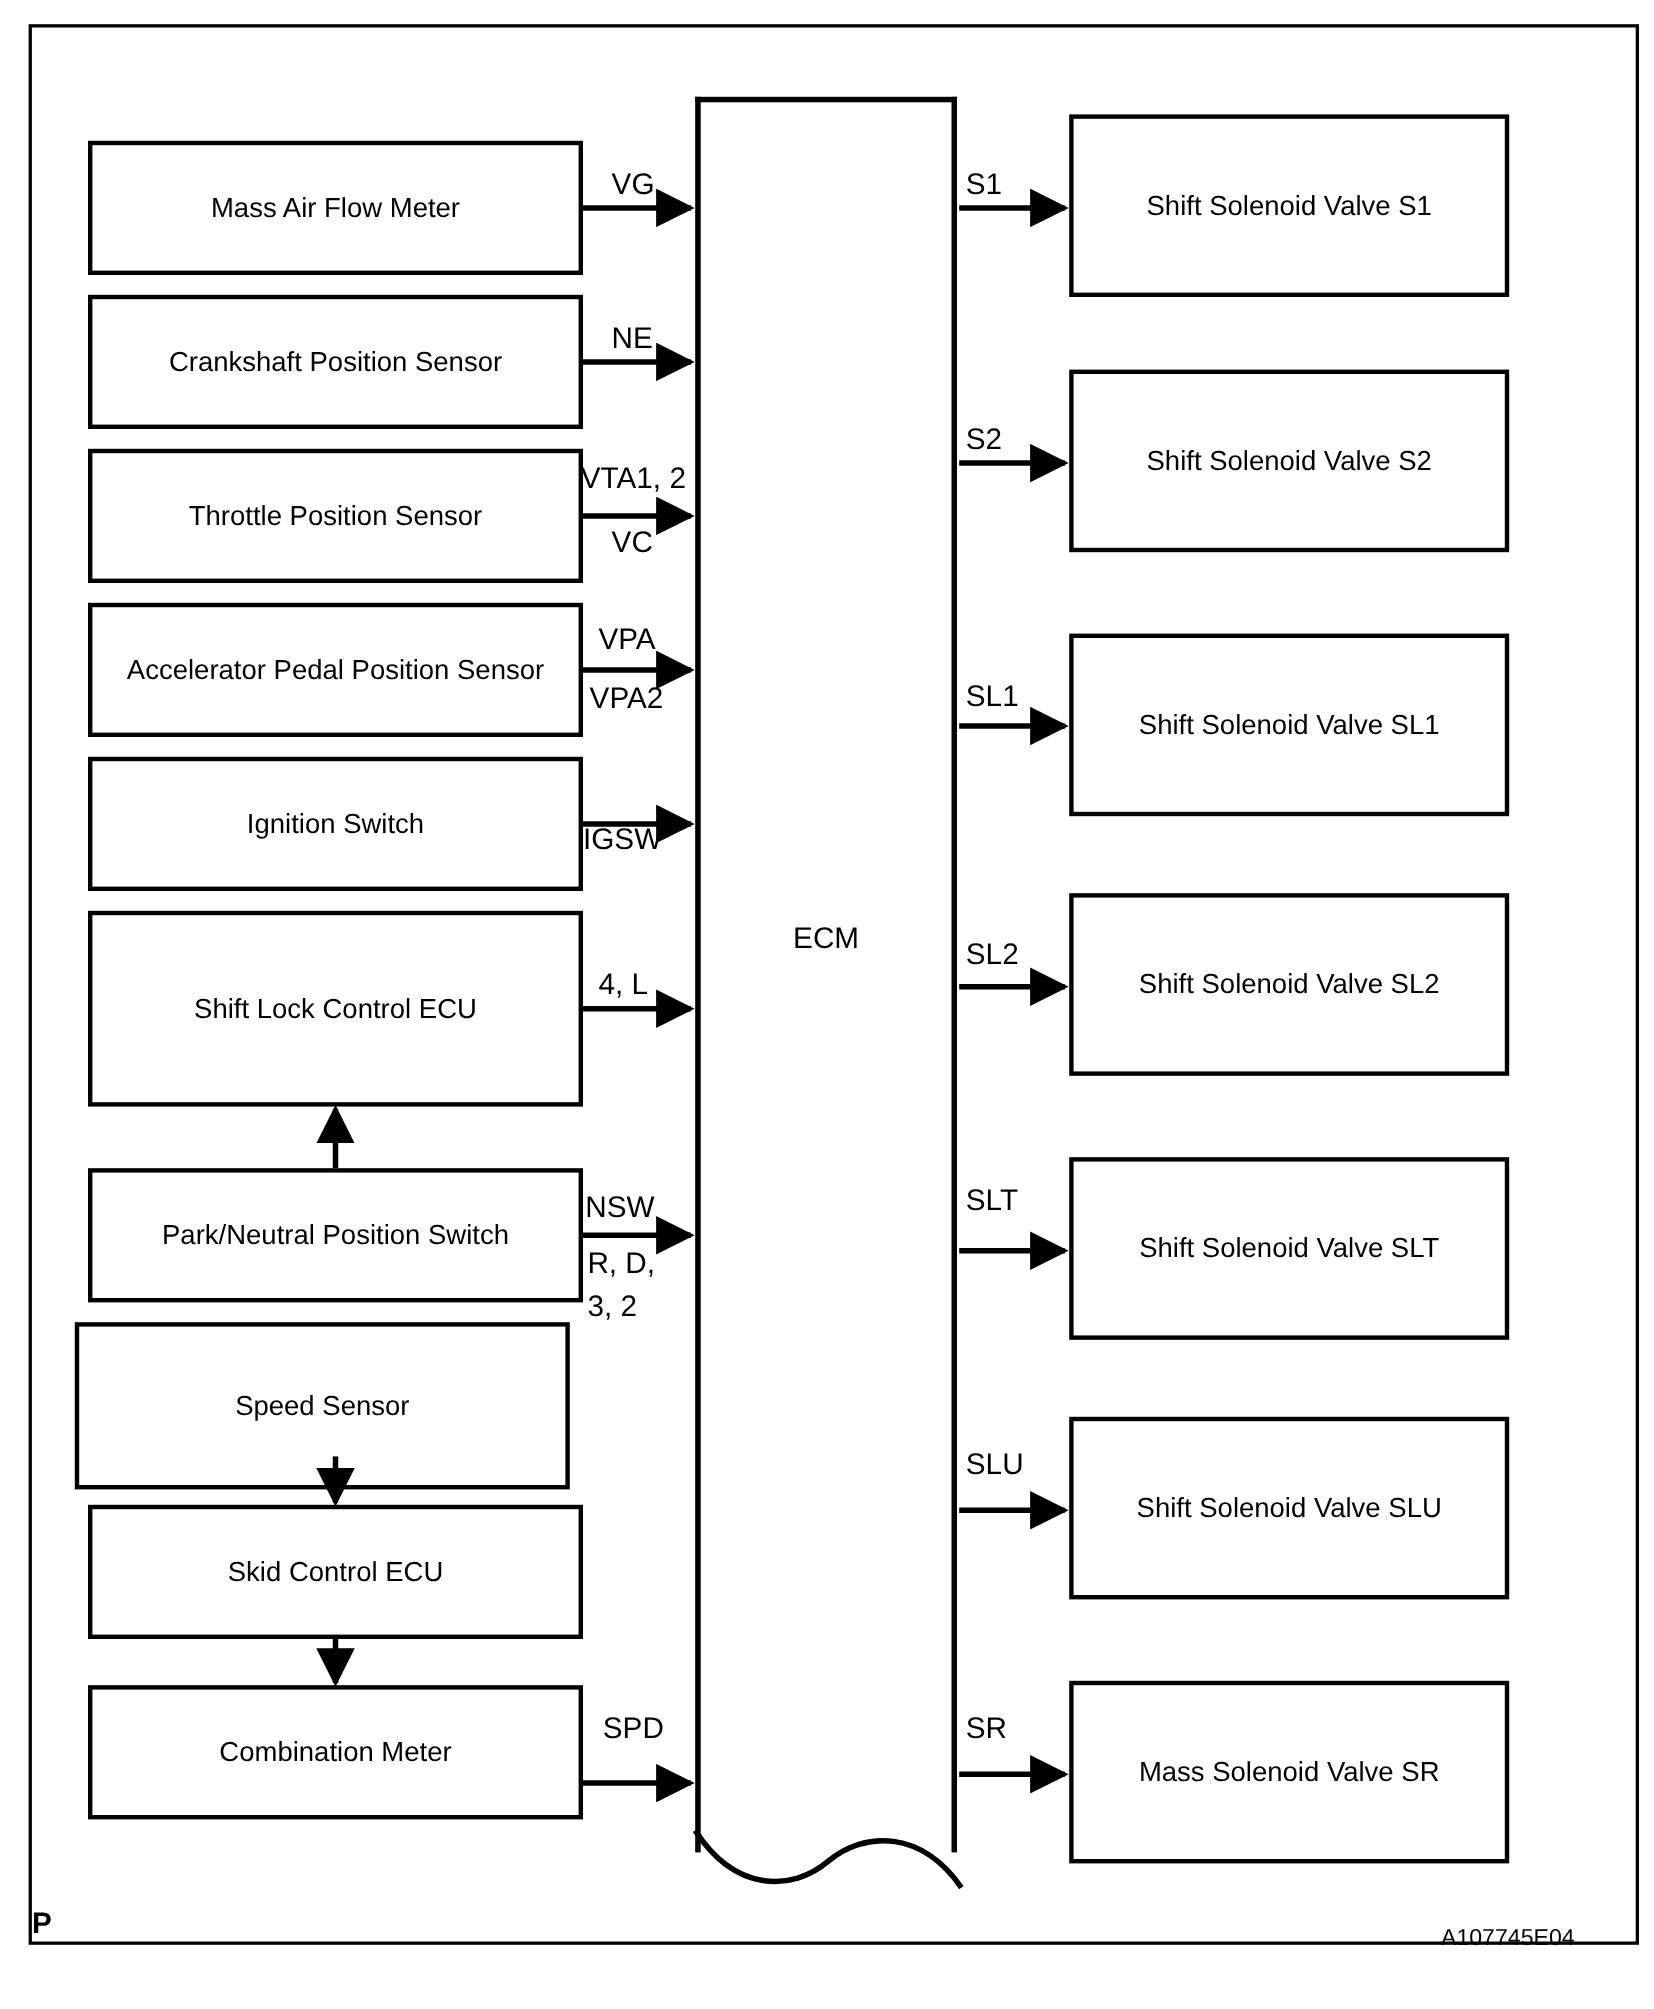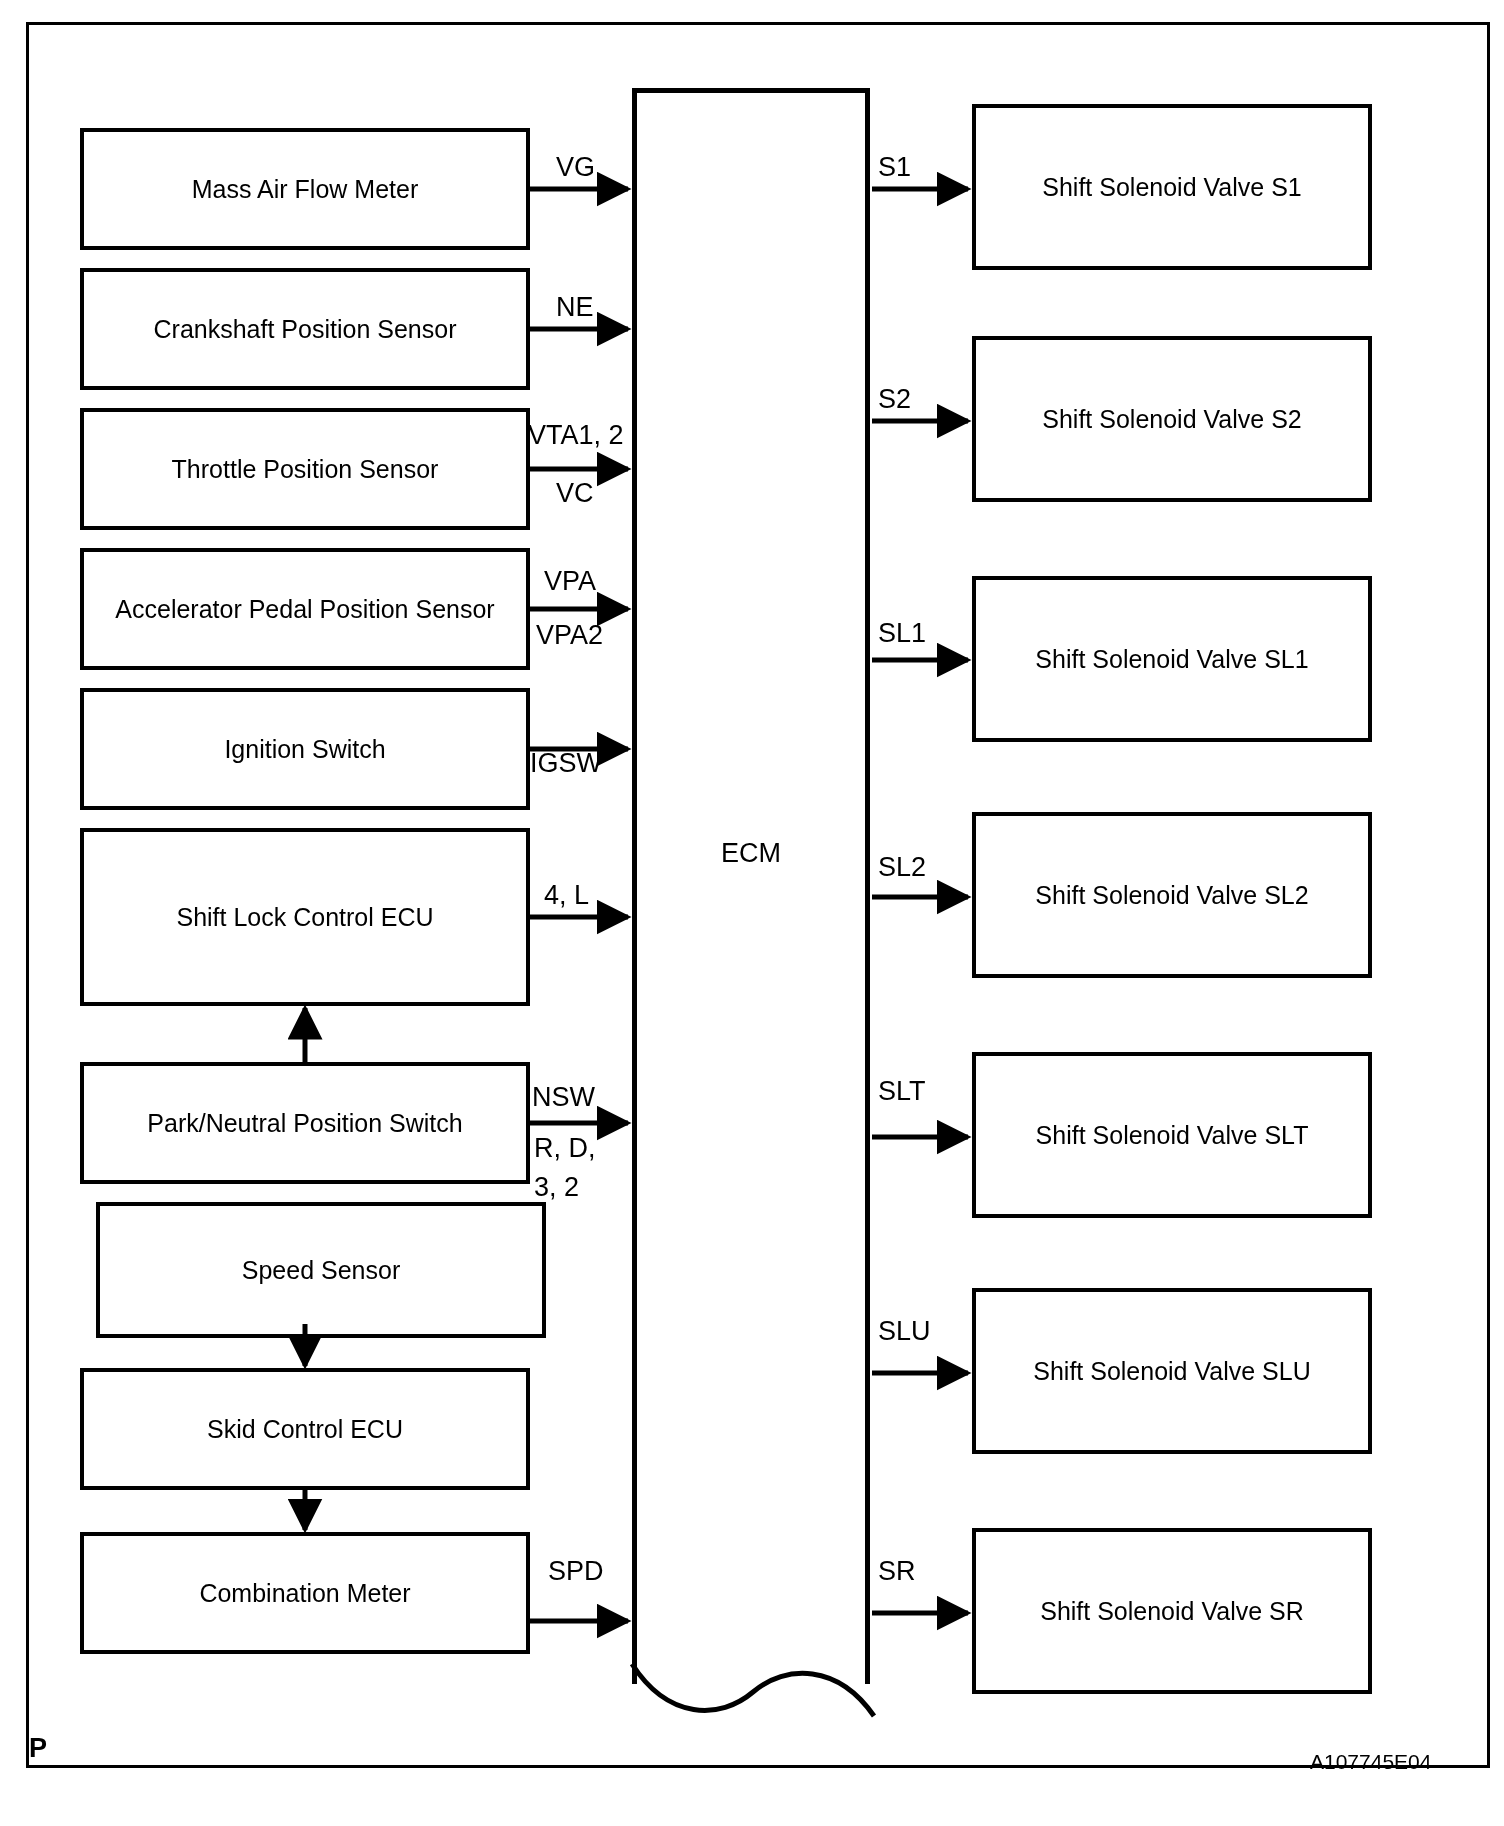--- a/index.html
+++ b/index.html
@@ -63,21 +63,21 @@
   </div>
 
   <div class="box" style="left:80px;top:828px;width:450px;height:178px;gap:12px;">
     <span>Shift Lock Control ECU</span>
   </div>
 
   <div class="box" style="left:80px;top:1062px;width:450px;height:122px;">
     <span>Park/Neutral Position Switch</span>
   </div>
 
-  <div class="box" style="left:96px;top:1202px;width:450px;height:136px;">
+  <div class="box" style="left:68px;top:1202px;width:450px;height:152px;">
     <span>Speed Sensor</span>
   </div>
 
   <div class="box" style="left:80px;top:1368px;width:450px;height:122px;">
     <span>Skid Control ECU</span>
   </div>
 
   <div class="box" style="left:80px;top:1532px;width:450px;height:122px;">
     <span>Combination Meter</span>
   </div>
@@ -110,21 +110,21 @@
 
   <div class="box" style="left:972px;top:1052px;width:400px;height:166px;">
     <span>Shift Solenoid Valve SLT</span>
   </div>
 
   <div class="box" style="left:972px;top:1288px;width:400px;height:166px;text-align:center;">
     <span>Shift Solenoid Valve SLU</span>
   </div>
 
   <div class="box" style="left:972px;top:1528px;width:400px;height:166px;">
-    <span>Shift Solenoid Valve SR</span>
+    <span>Mass Solenoid Valve SR</span>
   </div>
 
   <div class="sig" style="left:556px;top:152px;">VG</div>
   <div class="sig" style="left:556px;top:292px;">NE</div>
   <div class="sig" style="left:528px;top:420px;">VTA1, 2</div>
   <div class="sig" style="left:556px;top:478px;">VC</div>
   <div class="sig" style="left:544px;top:566px;">VPA</div>
   <div class="sig" style="left:536px;top:620px;">VPA2</div>
   <div class="sig" style="left:530px;top:748px;">IGSW</div>
   <div class="sig" style="left:544px;top:880px;">4, L</div>

